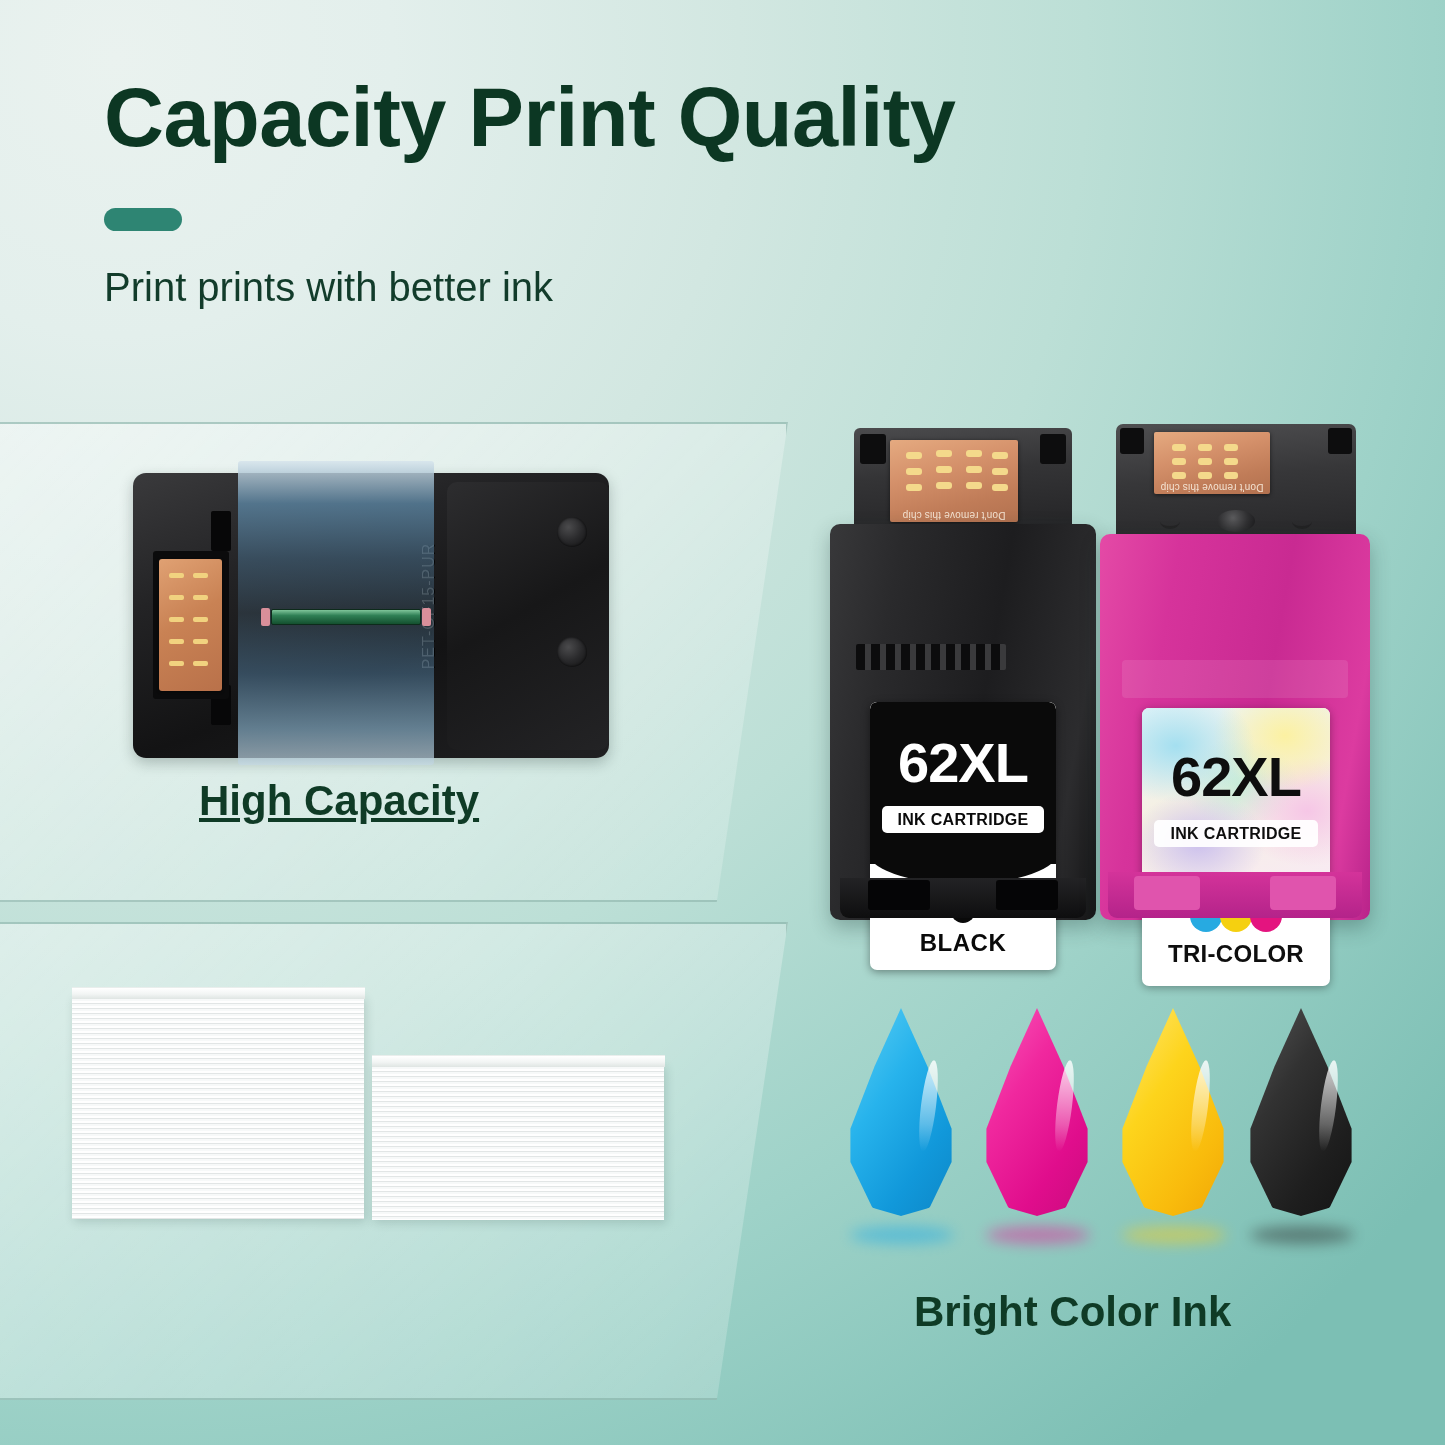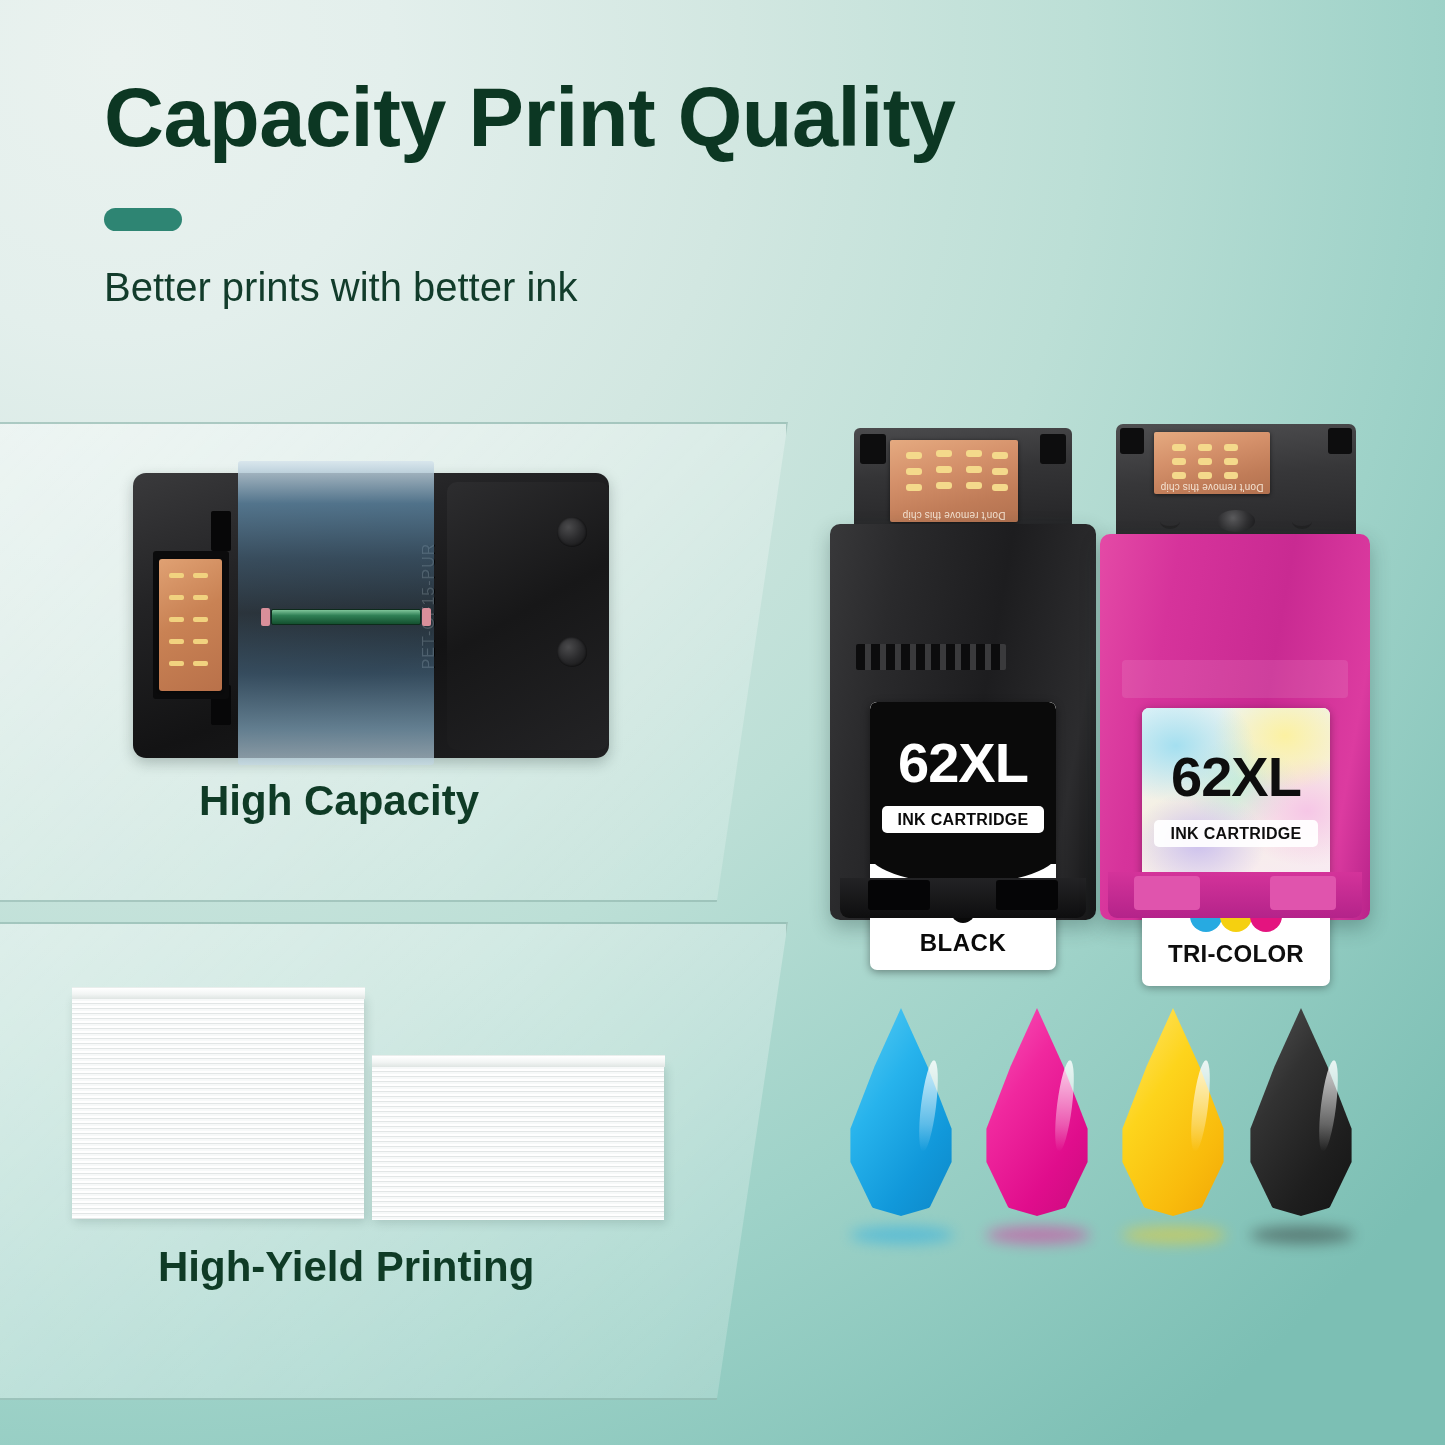--- a/index.html
+++ b/index.html
@@ -71,21 +71,21 @@
   }
 
   
   .caption {
     position: absolute;
     font-size: 42px;
     font-weight: bold;
     color: #0f3b26;
     white-space: nowrap;
   }
-  .cap-capacity { left: 199px; top: 777px; }
+  .cap-capacity { left: 199px; top: 777px; text-decoration: underline; }
   .cap-yield    { left: 158px; top: 1243px; }
   .cap-bright   { left: 914px; top: 1288px; }
 
   
   .printhead {
     position: absolute;
     left: 133px;
     top: 473px;
     width: 476px;
     height: 285px;
@@ -537,21 +537,21 @@
   .d3 { left: 272px; }
   .d4 { left: 400px; }
 </style>
 </head>
 <body>
 
 <div class="stage">
 
   <div class="headline">Capacity Print Quality</div>
   <div class="divider-pill"></div>
-  <div class="subhead">Better prints with better ink</div>
+  <div class="subhead">Print prints with better ink</div>
 
   <div class="panel panel-top"></div>
   <div class="panel panel-bottom"></div>
 
   <div class="printhead">
     <div class="ph-body"></div>
     <div class="ph-rightcap"></div>
     <div class="ph-screw s1"></div>
     <div class="ph-screw s2"></div>
     <div class="ph-emboss">PET-GF15-PUR</div>
@@ -572,21 +572,20 @@
     </div>
     <div class="ph-tape"></div>
     <div class="ph-nozzle"></div>
   </div>
 
   <div class="caption cap-capacity">High Capacity</div>
 
   <div class="stack stack-left"></div>
   <div class="stack stack-right"></div>
 
-  <div class="caption cap-yield">High-Yield Printing</div>
 
   <div class="cart cart-black">
     <div class="cb-top">
       <span class="cb-topnotch" style="left:6px"></span>
       <span class="cb-topnotch" style="right:6px"></span>
     </div>
     <div class="chip chip-black">
       <span class="pad" style="left:16px;top:12px;width:16px;height:7px"></span>
       <span class="pad" style="left:46px;top:10px;width:16px;height:7px"></span>
       <span class="pad" style="left:76px;top:10px;width:16px;height:7px"></span>
@@ -668,14 +667,15 @@
       <div class="shape" style="background:linear-gradient(125deg,#ffe877 0%,#fdd41c 38%,#f9bb0c 74%,#f0a606 100%)"></div>
       <div class="gloss"></div>
     </div>
     <div class="drop d4">
       <div class="shadow" style="background:#2a2a2a"></div>
       <div class="shape" style="background:linear-gradient(125deg,#575757 0%,#323232 36%,#1e1e1e 72%,#141414 100%)"></div>
       <div class="gloss"></div>
     </div>
   </div>
 
+  <div class="caption cap-bright">Bright Color Ink</div>
 
 </div>
 
 </body></html>

